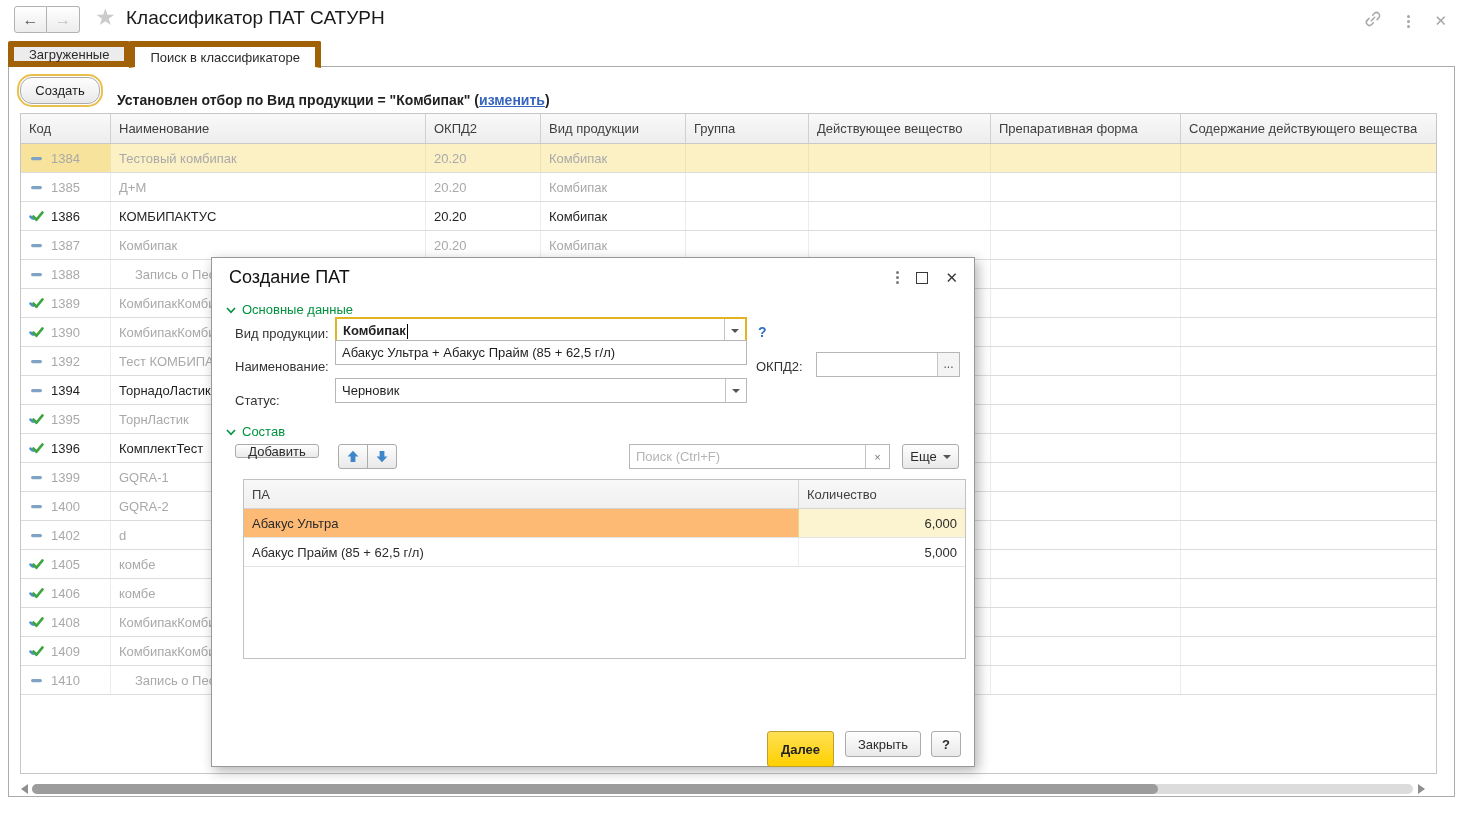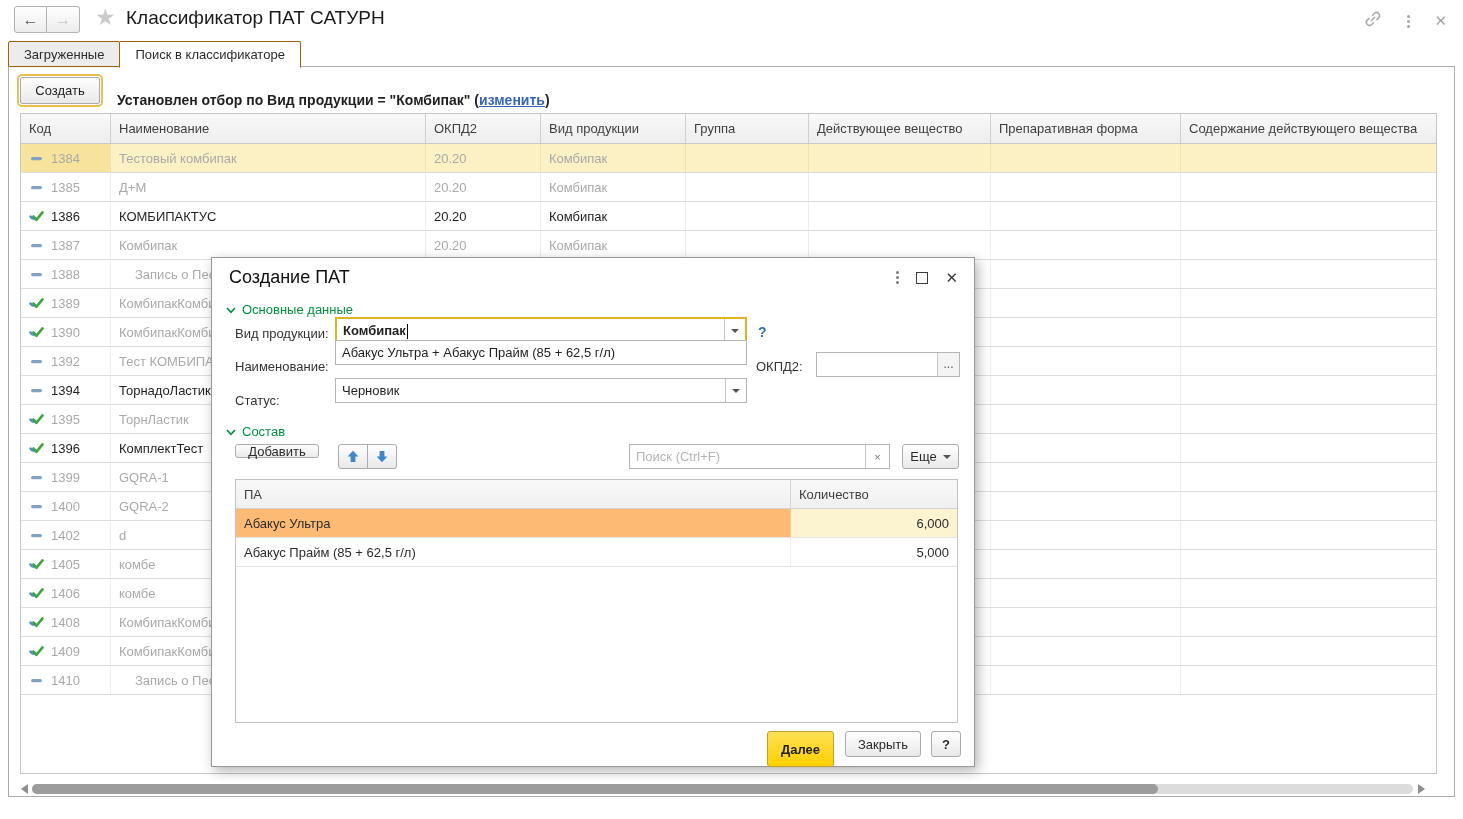--- a/index.html
+++ b/index.html
@@ -16,29 +16,29 @@
   .navbtn.fwd{border-radius:0 3px 3px 0;border-left:none;color:#c4c4c4;}
   .star{position:absolute;left:95px;top:4px;font-size:23px;color:#cbcbcb;}
   .wtitle{position:absolute;left:126px;top:7px;font-size:19px;color:#1a1a1a;}
   .wicons{position:absolute;right:16px;top:9px;display:flex;gap:24px;align-items:center;color:#a5a5a5;}
   .kebab{display:inline-flex;flex-direction:column;gap:2px;}
   .kebab i{width:3px;height:3px;border-radius:50%;background:#a5a5a5;display:block;}
   .wclose{font-size:15px;color:#a5a5a5;}
 
   
   .tabs{position:absolute;left:8px;top:41px;display:flex;z-index:3;}
-  .tab{height:26px;border:1px solid #a16207;display:flex;align-items:center;
+  .tab{height:26px;border:6px solid #a16207;display:flex;align-items:center;
        padding:0 15px;font-size:13px;color:#2b2b2b;background:#ececec;border-radius:2px 2px 0 0;margin-right:-1px;}
   .tab.active{background:#fff;border-bottom:1px solid #fff;margin-bottom:-1px;height:27px;}
 
   
   .content{position:absolute;left:8px;top:66px;width:1447px;height:731px;
            border:1px solid #ababab;background:#fff;}
   .create-btn{position:absolute;left:11px;top:10px;width:80px;height:27px;
-              background:linear-gradient(#fefefe,#e9e9e9);border:1px solid #ababab;border-radius:2px;
+              background:linear-gradient(#fefefe,#e9e9e9);border:1px solid #ababab;border-radius:12px;
               font-size:13px;display:flex;align-items:center;justify-content:center;
               outline:2px solid #e9c04b;outline-offset:1px;}
   .filter{position:absolute;left:108px;top:25px;font-size:14px;color:#1f1f1f;font-weight:bold;}
   .filter a{color:#3665be;text-decoration:underline;}
 
   
   .ctable{position:absolute;left:11px;top:46px;width:1417px;height:661px;
           border:1px solid #c6c6c6;background:#fff;overflow:hidden;}
   .thead{display:flex;height:30px;background:linear-gradient(#f9f9f9,#ededed);
          border-bottom:1px solid #c9c9c9;}
@@ -88,21 +88,21 @@
             justify-content:center;font-size:12px;color:#555;padding-bottom:5px;background:#f4f4f4;}
 
   .btn{background:linear-gradient(#fefefe,#e9e9e9);border:1px solid #ababab;border-radius:3px;
        font-size:13px;color:#2b2b2b;display:flex;align-items:center;justify-content:center;position:absolute;}
   .searchbox{position:absolute;border:1px solid #b6b6b6;display:flex;background:#fff;}
   .searchbox input{flex:1;border:none;outline:none;font:13px "Liberation Sans",sans-serif;padding:0 6px;color:#444;}
   .searchbox input::placeholder{color:#b4b4b4;}
   .sclear{width:24px;border-left:1px solid #c4c4c4;display:flex;align-items:center;justify-content:center;
           font-size:11px;color:#777;}
 
-  .dtable{position:absolute;left:23px;top:221px;width:723px;height:244px;border:1px solid #c2c2c2;overflow:hidden;}
+  .dtable{position:absolute;left:31px;top:221px;width:723px;height:180px;border:1px solid #c2c2c2;overflow:hidden;}
   .dthead{display:flex;height:29px;background:linear-gradient(#f8f8f8,#f0f0f0);border-bottom:1px solid #d4d4d4;}
   .dth{font-size:13px;color:#3f3f3f;display:flex;align-items:center;padding-left:8px;}
   .d-pa{flex:1;} .d-qty{width:167px;border-left:1px solid #d4d4d4;flex:none;}
   .drow{display:flex;height:29px;border-bottom:1px solid #e4e4e4;font-size:13px;color:#2b2b2b;}
   .drow .d-pa{display:flex;align-items:center;padding-left:8px;overflow:hidden;white-space:nowrap;}
   .drow .d-qty{display:flex;align-items:center;justify-content:flex-end;padding-right:8px;border-left:1px solid #eee;}
   .drow.selected .d-pa{background:#fdba74;}
   .drow.selected .d-qty{background:#fcf3d0;border-left-color:#ecd489;}
 
   .btn-next{background:linear-gradient(#ffe055,#ffd000);border:1px solid #bfa02c;font-weight:bold;color:#222;}

